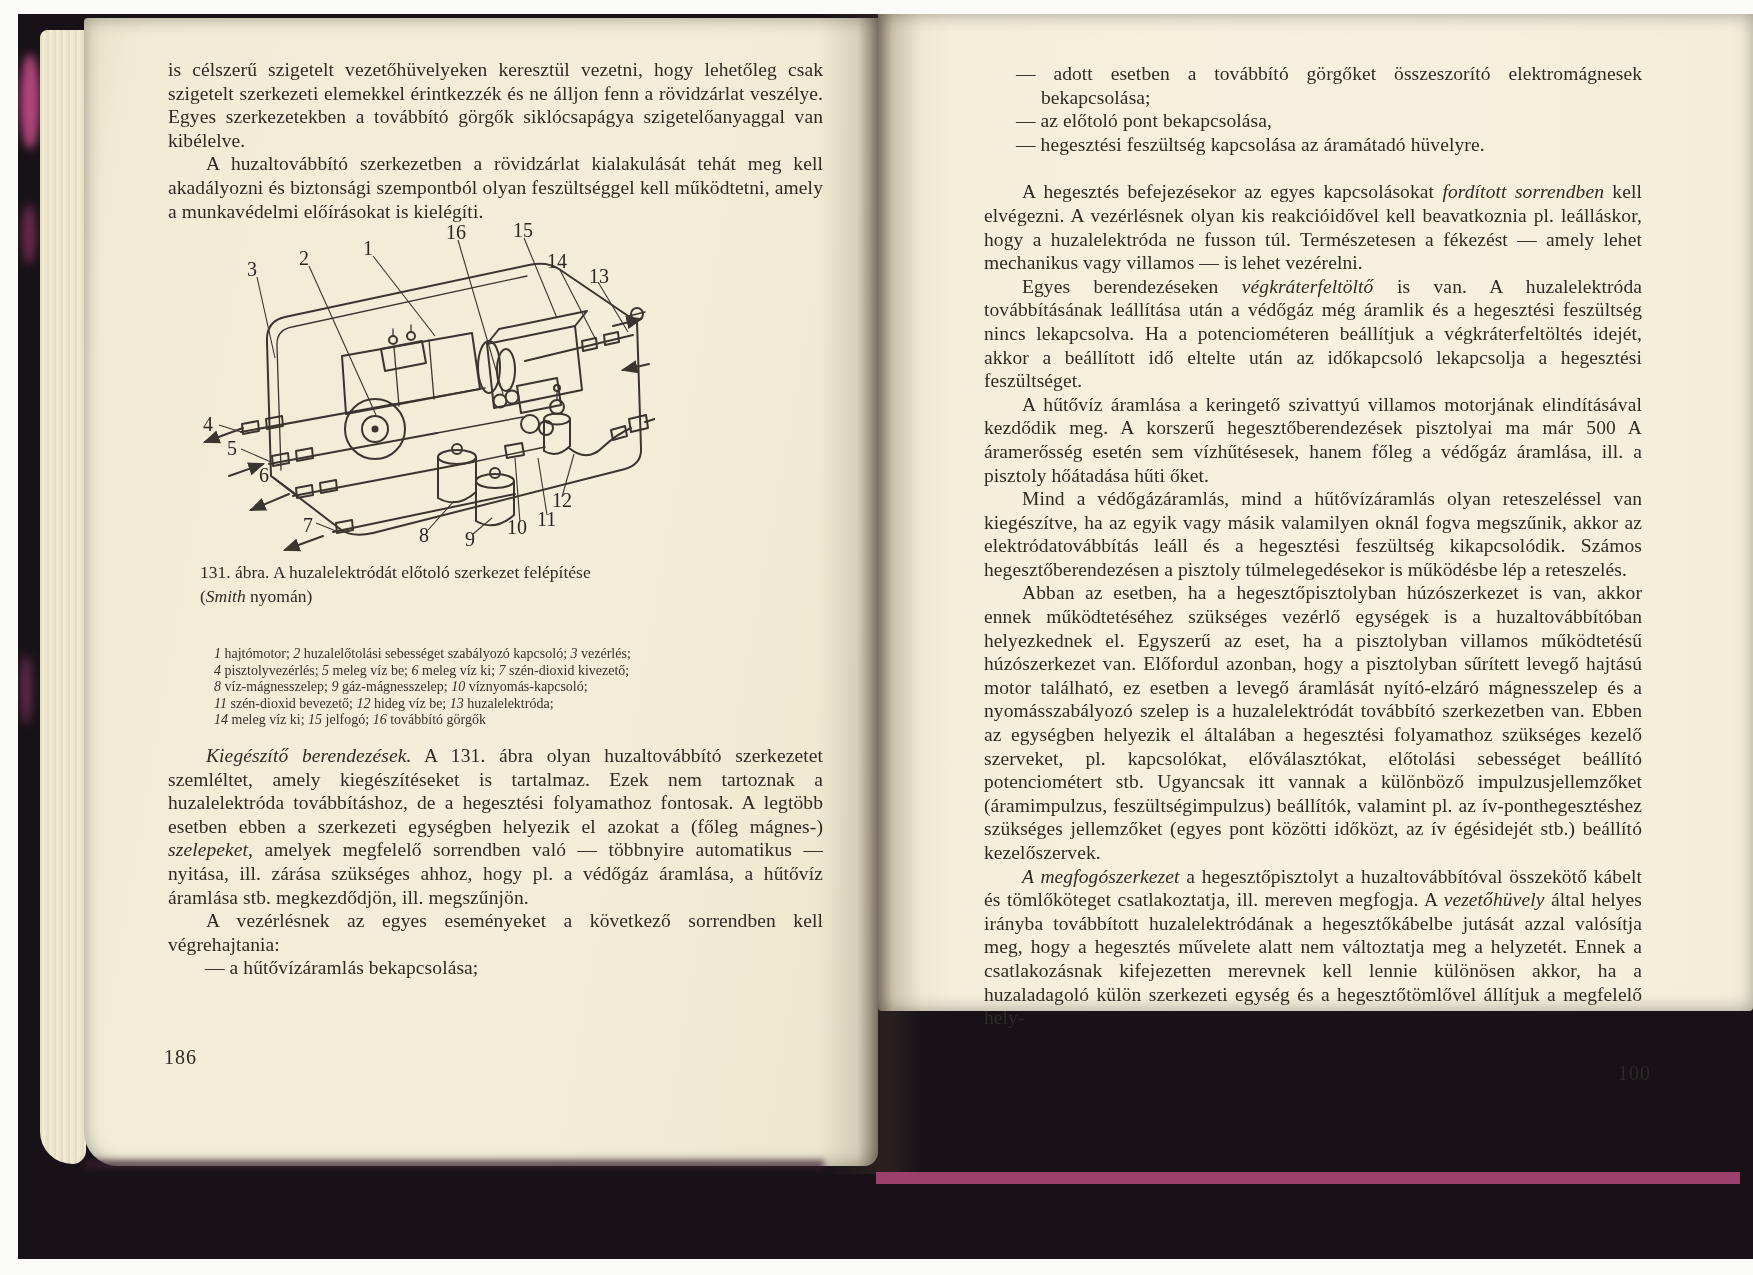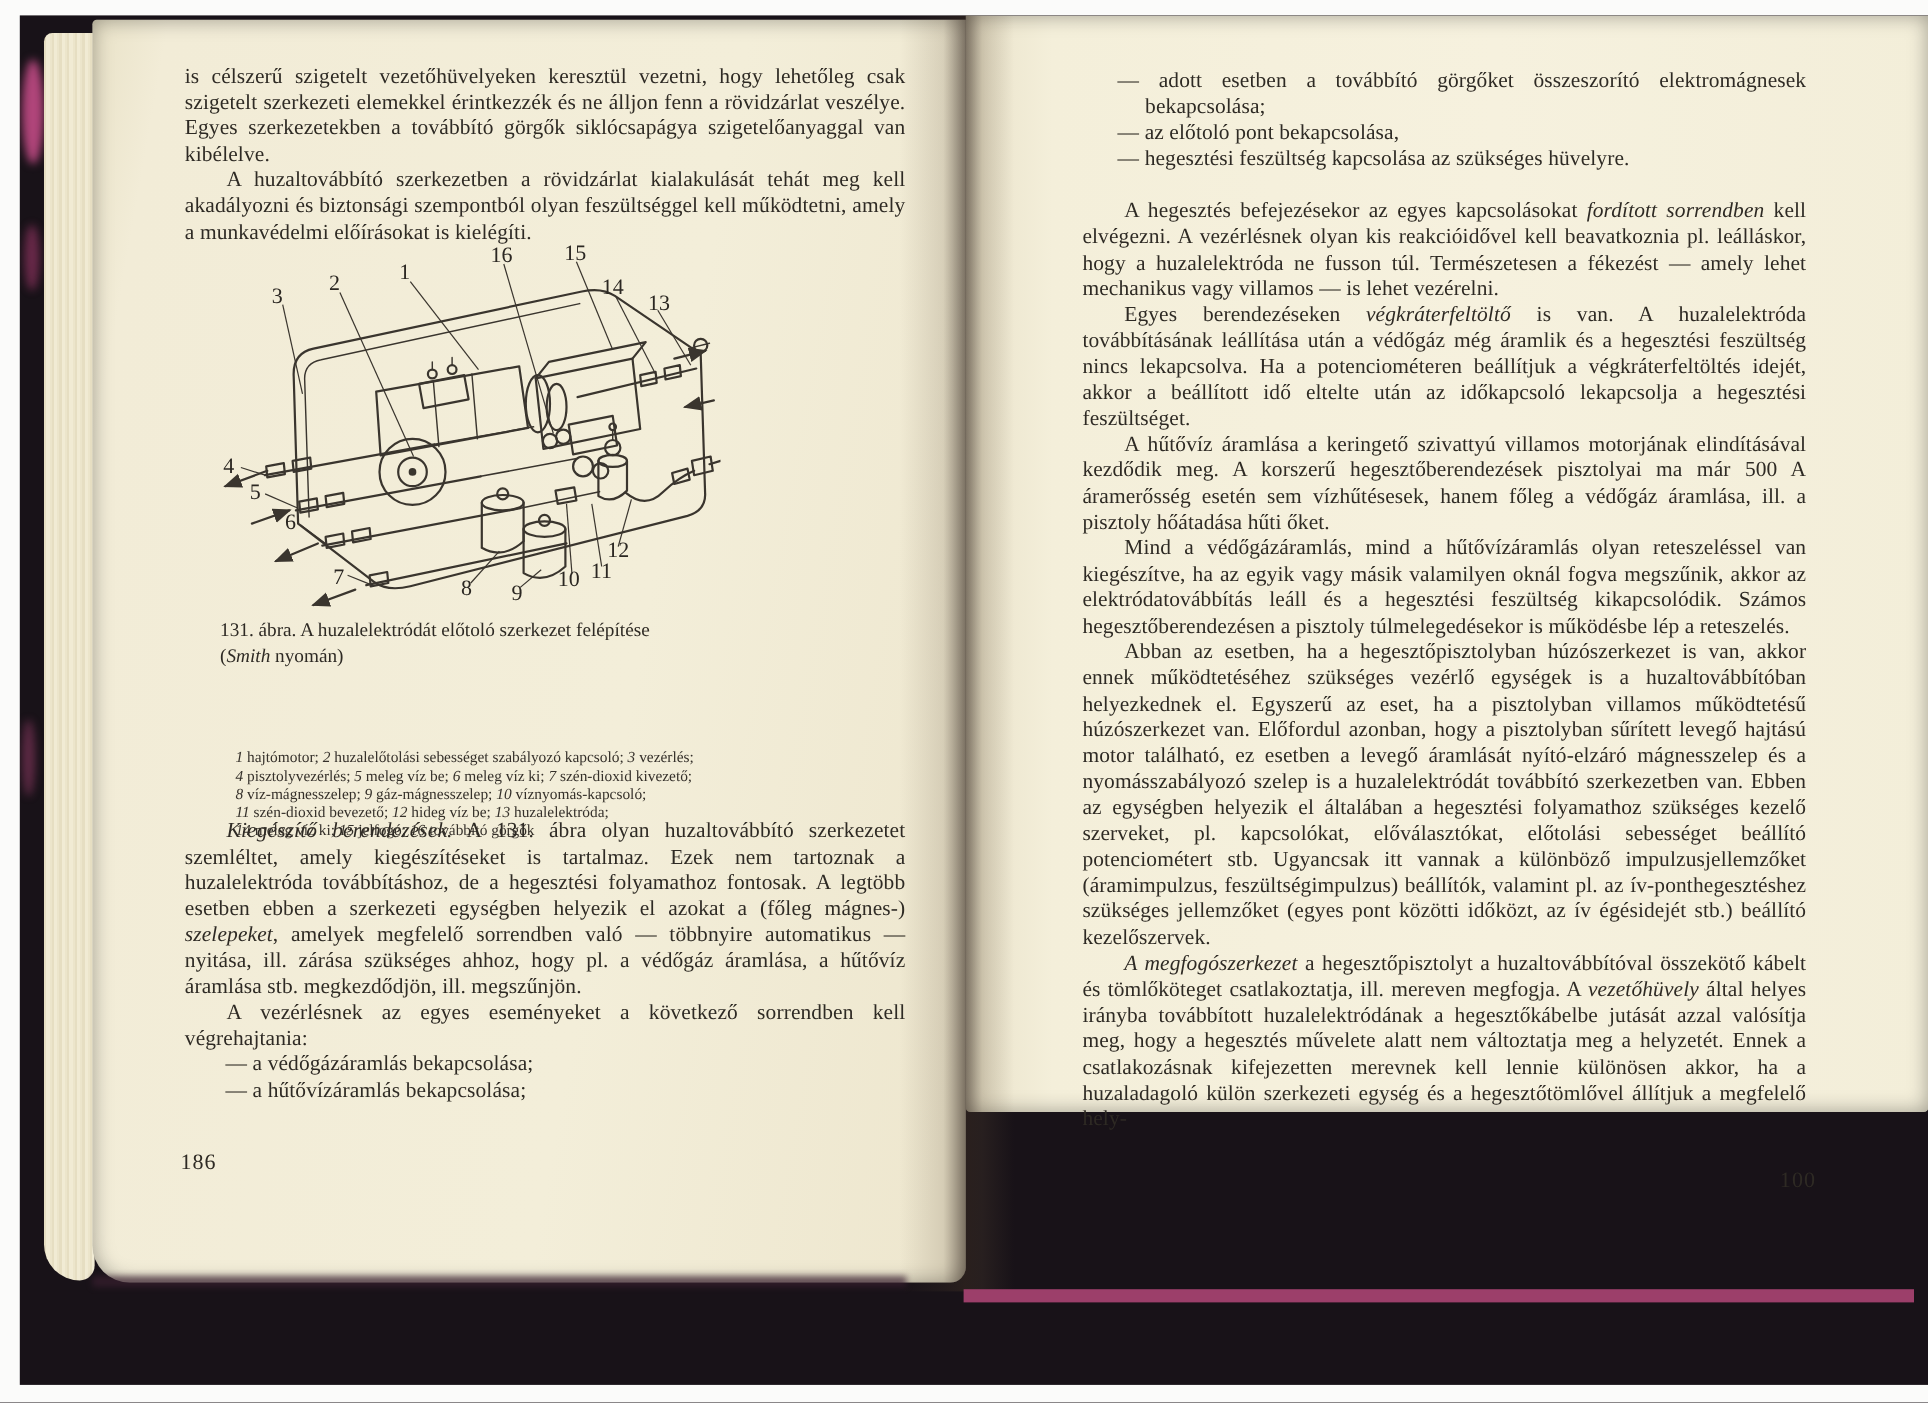--- a/index.html
+++ b/index.html
@@ -25,21 +25,21 @@
   .txt p{margin:0;}
   .ind{text-indent:38px;}
   .hang{padding-left:57px;text-indent:-25px;}
   .hang2{padding-left:64px;text-indent:-27px;}
   .pageno{position:absolute;font-size:20px;letter-spacing:1px;}
 
   .figure{position:absolute;left:101px;top:200px;width:470px;height:340px;}
   .figure svg{position:absolute;left:0;top:0;}
   .co{position:absolute;font-size:20px;line-height:20px;color:#2b2722;}
   .caption{position:absolute;left:116px;top:542px;width:540px;font-size:17.5px;line-height:24px;}
-  .legend{position:absolute;left:130px;top:628px;font-size:14px;line-height:16.6px;color:#35302a;margin-top:36px;}
+  .legend{position:absolute;left:130px;top:628px;font-size:14px;line-height:16.6px;color:#35302a;}
   .legend div{white-space:nowrap;}
   i{font-style:italic;}
 </style>
 </head>
 <body>
 
 <div class="book">
   <span class="blob b1"></span>
   <span class="blob b2"></span>
   <span class="blob b3"></span>
@@ -169,32 +169,31 @@
       <div><i>1 </i>hajtómotor; <i>2 </i>huzalelőtolási sebességet szabályozó kapcsoló; <i>3 </i>vezérlés;</div>
       <div><i>4 </i>pisztolyvezérlés; <i>5 </i>meleg víz be; <i>6 </i>meleg víz ki; <i>7 </i>szén-dioxid kivezető;</div>
       <div><i>8 </i>víz-mágnesszelep; <i>9 </i>gáz-mágnesszelep; <i>10 </i>víznyomás-kapcsoló;</div>
       <div><i>11 </i>szén-dioxid bevezető; <i>12 </i>hideg víz be; <i>13 </i>huzalelektróda;</div>
       <div><i>14 </i>meleg víz ki; <i>15 </i>jelfogó; <i>16 </i>továbbító görgők</div>
     </div>
 
     <div class="txt" style="left:84px;top:726px;width:655px;">
       <p class="ind"><i>Kiegészítő berendezések.</i> A 131. ábra olyan huzaltovábbító szerkezetet szemléltet, amely kiegészítéseket is tartalmaz. Ezek nem tartoznak a huzalelektróda továbbításhoz, de a hegesztési folyamathoz fontosak. A legtöbb esetben ebben a szerkezeti egységben helyezik el azokat a (főleg mágnes-) <i>szelepeket</i>, amelyek megfelelő sorrendben való — többnyire automatikus — nyitása, ill. zárása szükséges ahhoz, hogy pl. a védőgáz áramlása, a hűtővíz áramlása stb. megkezdődjön, ill. megszűnjön.</p>
       <p class="ind">A vezérlésnek az egyes eseményeket a következő sorrendben kell végrehajtania:</p>
-      <div class="hang2">— a védőgázáramlás bekapcsolása;</div>
       <div class="hang2">— a hűtővízáramlás bekapcsolása;</div>
     </div>
 
     <div class="pageno" style="left:80px;top:1028px;">186</div>
   </div>
 
   <div class="page page-right">
     <div class="txt" style="left:106px;top:48px;width:658px;">
       <div class="hang">— adott esetben a továbbító görgőket összeszorító elektromágnesek bekapcsolása;</div>
       <div class="hang">— az előtoló pont bekapcsolása,</div>
-      <div class="hang">— hegesztési feszültség kapcsolása az szükséges hüvelyre.</div>
+      <div class="hang">— hegesztési feszültség kapcsolása az áramátadó hüvelyre.</div>
       <p class="ind" style="margin-top:24px;">A hegesztés befejezésekor az egyes kapcsolásokat <i>fordított sorrendben</i> kell elvégezni. A vezérlésnek olyan kis reakcióidővel kell beavatkoznia pl. leálláskor, hogy a huzalelektróda ne fusson túl. Természetesen a fékezést — amely lehet mechanikus vagy villamos — is lehet vezérelni.</p>
       <p class="ind">Egyes berendezéseken <i>végkráterfeltöltő</i> is van. A huzalelektróda továbbításának leállítása után a védőgáz még áramlik és a hegesztési feszültség nincs lekapcsolva. Ha a potenciométeren beállítjuk a végkráterfeltöltés idejét, akkor a beállított idő eltelte után az időkapcsoló lekapcsolja a hegesztési feszültséget.</p>
       <p class="ind">A hűtővíz áramlása a keringető szivattyú villamos motorjának elindításával kezdődik meg. A korszerű hegesztőberendezések pisztolyai ma már 500 A áramerősség esetén sem vízhűtésesek, hanem főleg a védőgáz áramlása, ill. a pisztoly hőátadása hűti őket.</p>
       <p class="ind">Mind a védőgázáramlás, mind a hűtővízáramlás olyan reteszeléssel van kiegészítve, ha az egyik vagy másik valamilyen oknál fogva megszűnik, akkor az elektródatovábbítás leáll és a hegesztési feszültség kikapcsolódik. Számos hegesztőberendezésen a pisztoly túlmelegedésekor is működésbe lép a reteszelés.</p>
       <p class="ind">Abban az esetben, ha a hegesztőpisztolyban húzószerkezet is van, akkor ennek működtetéséhez szükséges vezérlő egységek is a huzaltovábbítóban helyezkednek el. Egyszerű az eset, ha a pisztolyban villamos működtetésű húzószerkezet van. Előfordul azonban, hogy a pisztolyban sűrített levegő hajtású motor található, ez esetben a levegő áramlását nyító-elzáró mágnesszelep és a nyomásszabályozó szelep is a huzalelektródát továbbító szerkezetben van. Ebben az egységben helyezik el általában a hegesztési folyamathoz szükséges kezelő szerveket, pl. kapcsolókat, előválasztókat, előtolási sebességet beállító potenciométert stb. Ugyancsak itt vannak a különböző impulzusjellemzőket (áramimpulzus, feszültségimpulzus) beállítók, valamint pl. az ív-ponthegesztéshez szükséges jellemzőket (egyes pont közötti időközt, az ív égésidejét stb.) beállító kezelőszervek.</p>
       <p class="ind"><i>A megfogószerkezet</i> a hegesztőpisztolyt a huzaltovábbítóval összekötő kábelt és tömlőköteget csatlakoztatja, ill. mereven megfogja. A <i>vezetőhüvely</i> által helyes irányba továbbított huzalelektródának a hegesztőkábelbe jutását azzal valósítja meg, hogy a hegesztés művelete alatt nem változtatja meg a helyzetét. Ennek a csatlakozásnak kifejezetten merevnek kell lennie különösen akkor, ha a huzaladagoló külön szerkezeti egység és a hegesztőtömlővel állítjuk a megfelelő hely-</p>
     </div>
     <div class="pageno" style="left:740px;top:1048px;">100</div>
   </div>
 

